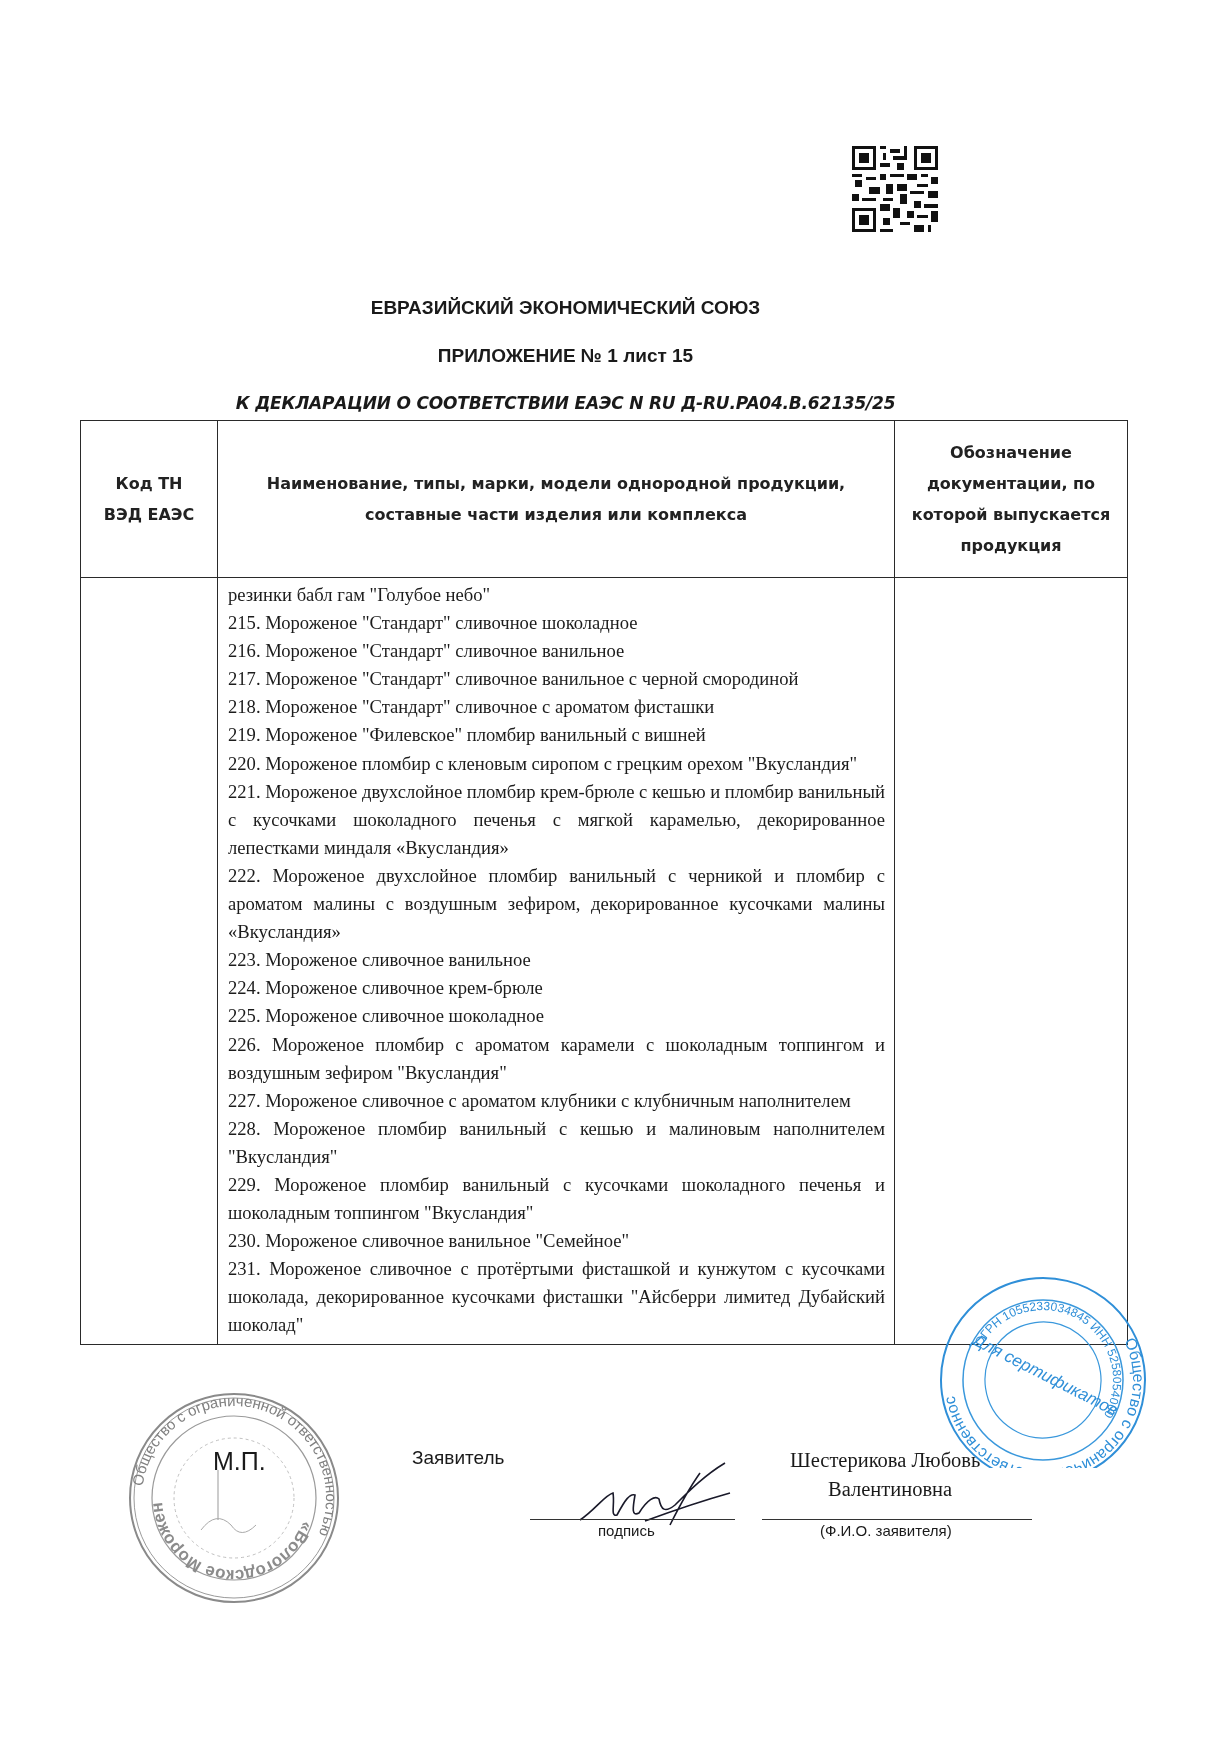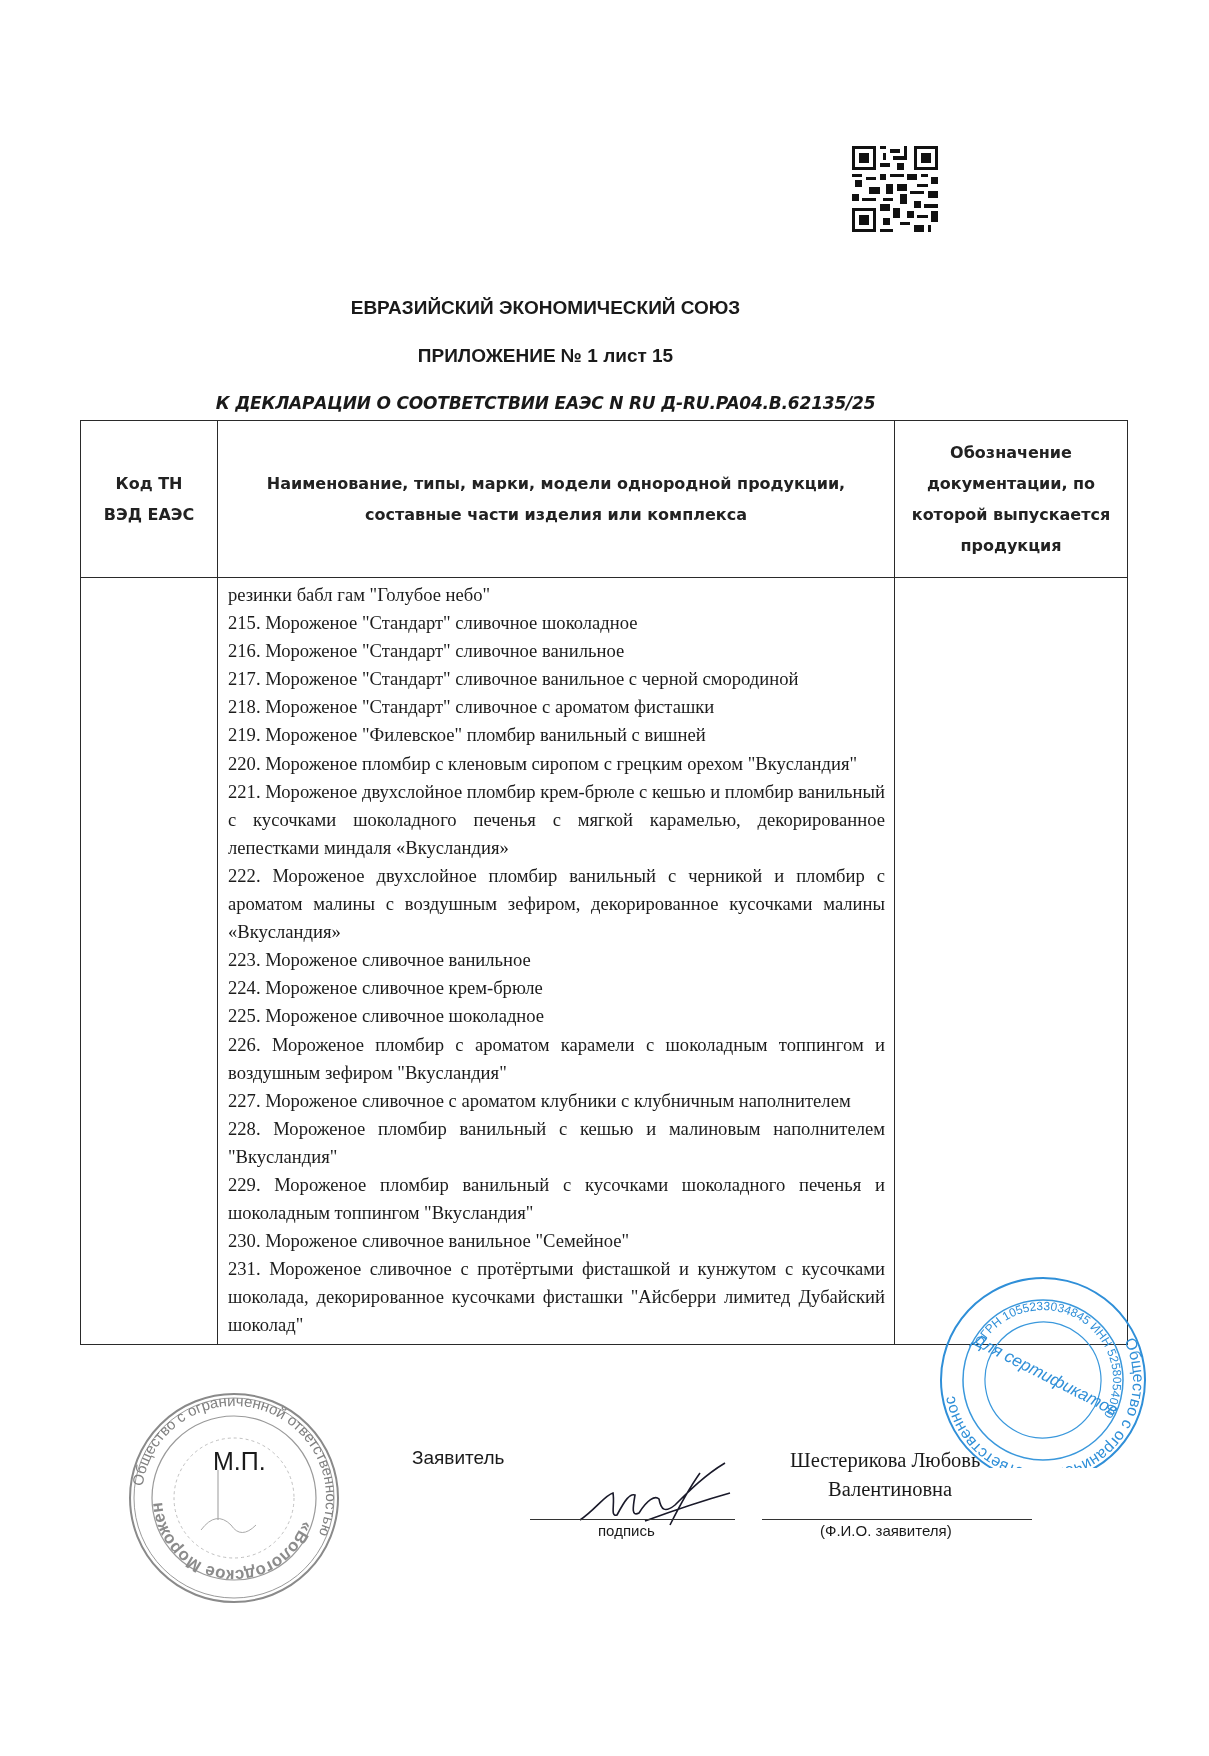--- a/index.html
+++ b/index.html
@@ -1,18 +1,18 @@
 <!DOCTYPE html>
 <html><head>
 <meta charset="utf-8">
 <style>
   html, body { margin: 0; padding: 0; background: #ffffff; }
   body { width: 1209px; height: 1756px; position: relative; overflow: hidden; font-family: "Liberation Sans", sans-serif; color: #1a1a1a; }
   .qr { position: absolute; left: 852px; top: 146px; width: 86px; height: 86px; }
-  .title { position: absolute; left: 0; width: 1091px; text-align: center; font-weight: bold; font-family: "Liberation Sans", sans-serif; }
+  .title { position: absolute; left: 0; width: 1091px; text-align: center; font-weight: bold; font-family: "Liberation Sans", sans-serif; padding-left: 20px; }
   .t1 { top: 297px; font-size: 19px; }
   .t2 { top: 345px; font-size: 19px; }
   .t3 { top: 393px; font-size: 19px; font-family: "DejaVu Sans", sans-serif; font-size: 17px; letter-spacing: -0.2px; font-style: italic; }
   table.decl { position: absolute; left: 80px; top: 420px; width: 1047px; border-collapse: collapse; table-layout: fixed; }
   table.decl td, table.decl th { border: 1.5px solid #2a2a2a; vertical-align: top; padding: 0; }
   table.decl th { font-family: "DejaVu Sans", sans-serif; font-weight: bold; font-size: 16px; line-height: 31px; text-align: center; vertical-align: middle; height: 140px; color: #222; }
   .col1 { width: 137px; }
   .col2 { width: 677px; }
   .col3 { width: 233px; }
   .body-cell { font-family: "Liberation Serif", serif; font-size: 18.6px; line-height: 28.1px; padding: 3px 9px 4px 10px !important; text-align: justify; color: #1c1c1c; }

